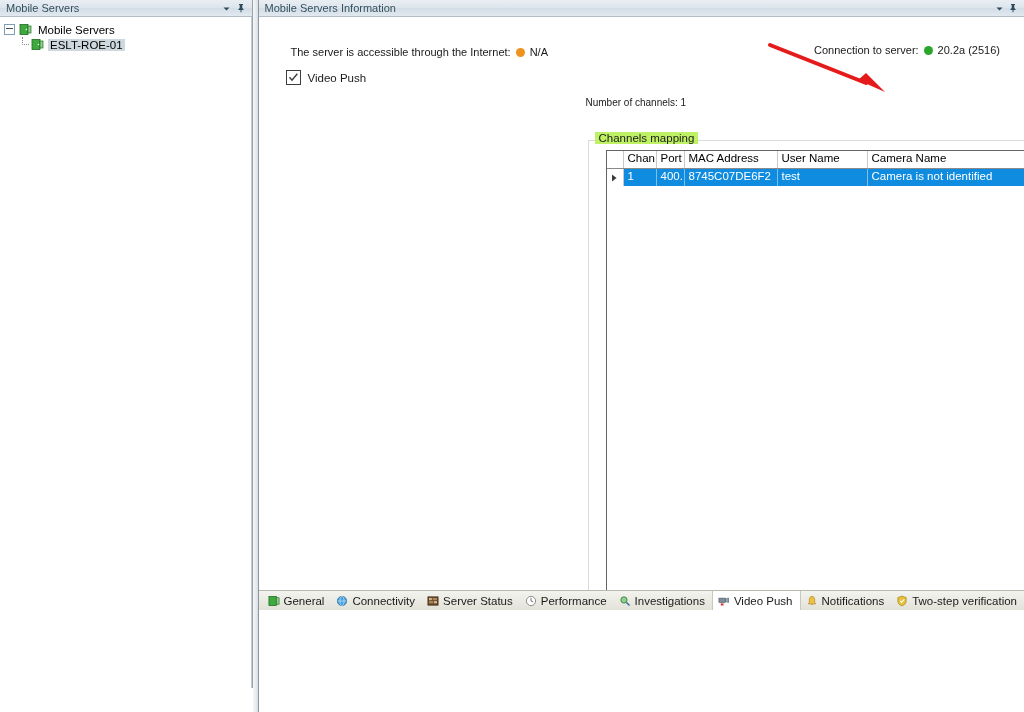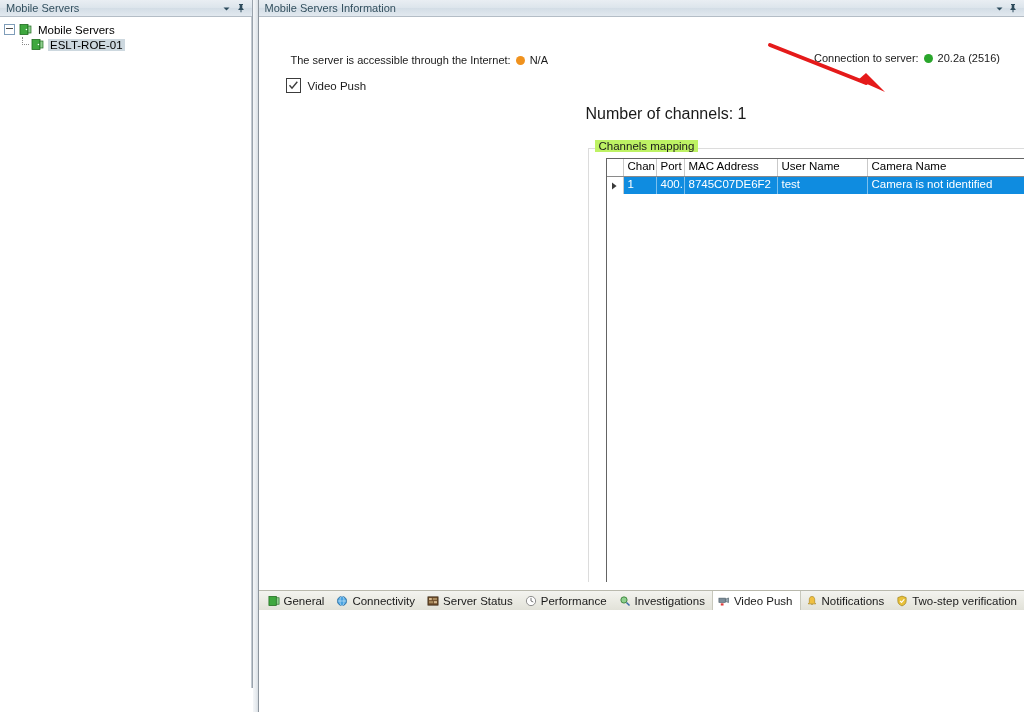--- a/index.html
+++ b/index.html
@@ -124,21 +124,20 @@
   }
 
   
   .right-panel {
     flex: 1;
     height: 610px;
     display: flex;
     flex-direction: column;
     background: #ffffff;
     box-sizing: border-box;
-    gap: 8px;
   }
   .content {
     flex: 1;
     position: relative;
     background: #ffffff;
     overflow: hidden;
   }
 
   .status-line {
     position: absolute;
@@ -169,21 +168,21 @@
     border: 1px solid #3c3c3c;
     background: #fff;
     position: relative;
     flex: none;
   }
   .checkbox svg { position: absolute; left: 1px; top: 1px; }
 
   .channels-count {
     position: absolute;
     top: 80px; left: 327px;
-    font-size: 16px;
+    font-size: 10px;
   }
 
   
   .groupbox {
     position: absolute;
     left: 329px; top: 115px;
     width: 667px; height: 560px;
   }
   .groupbox > .gb-border {
     position: absolute;

